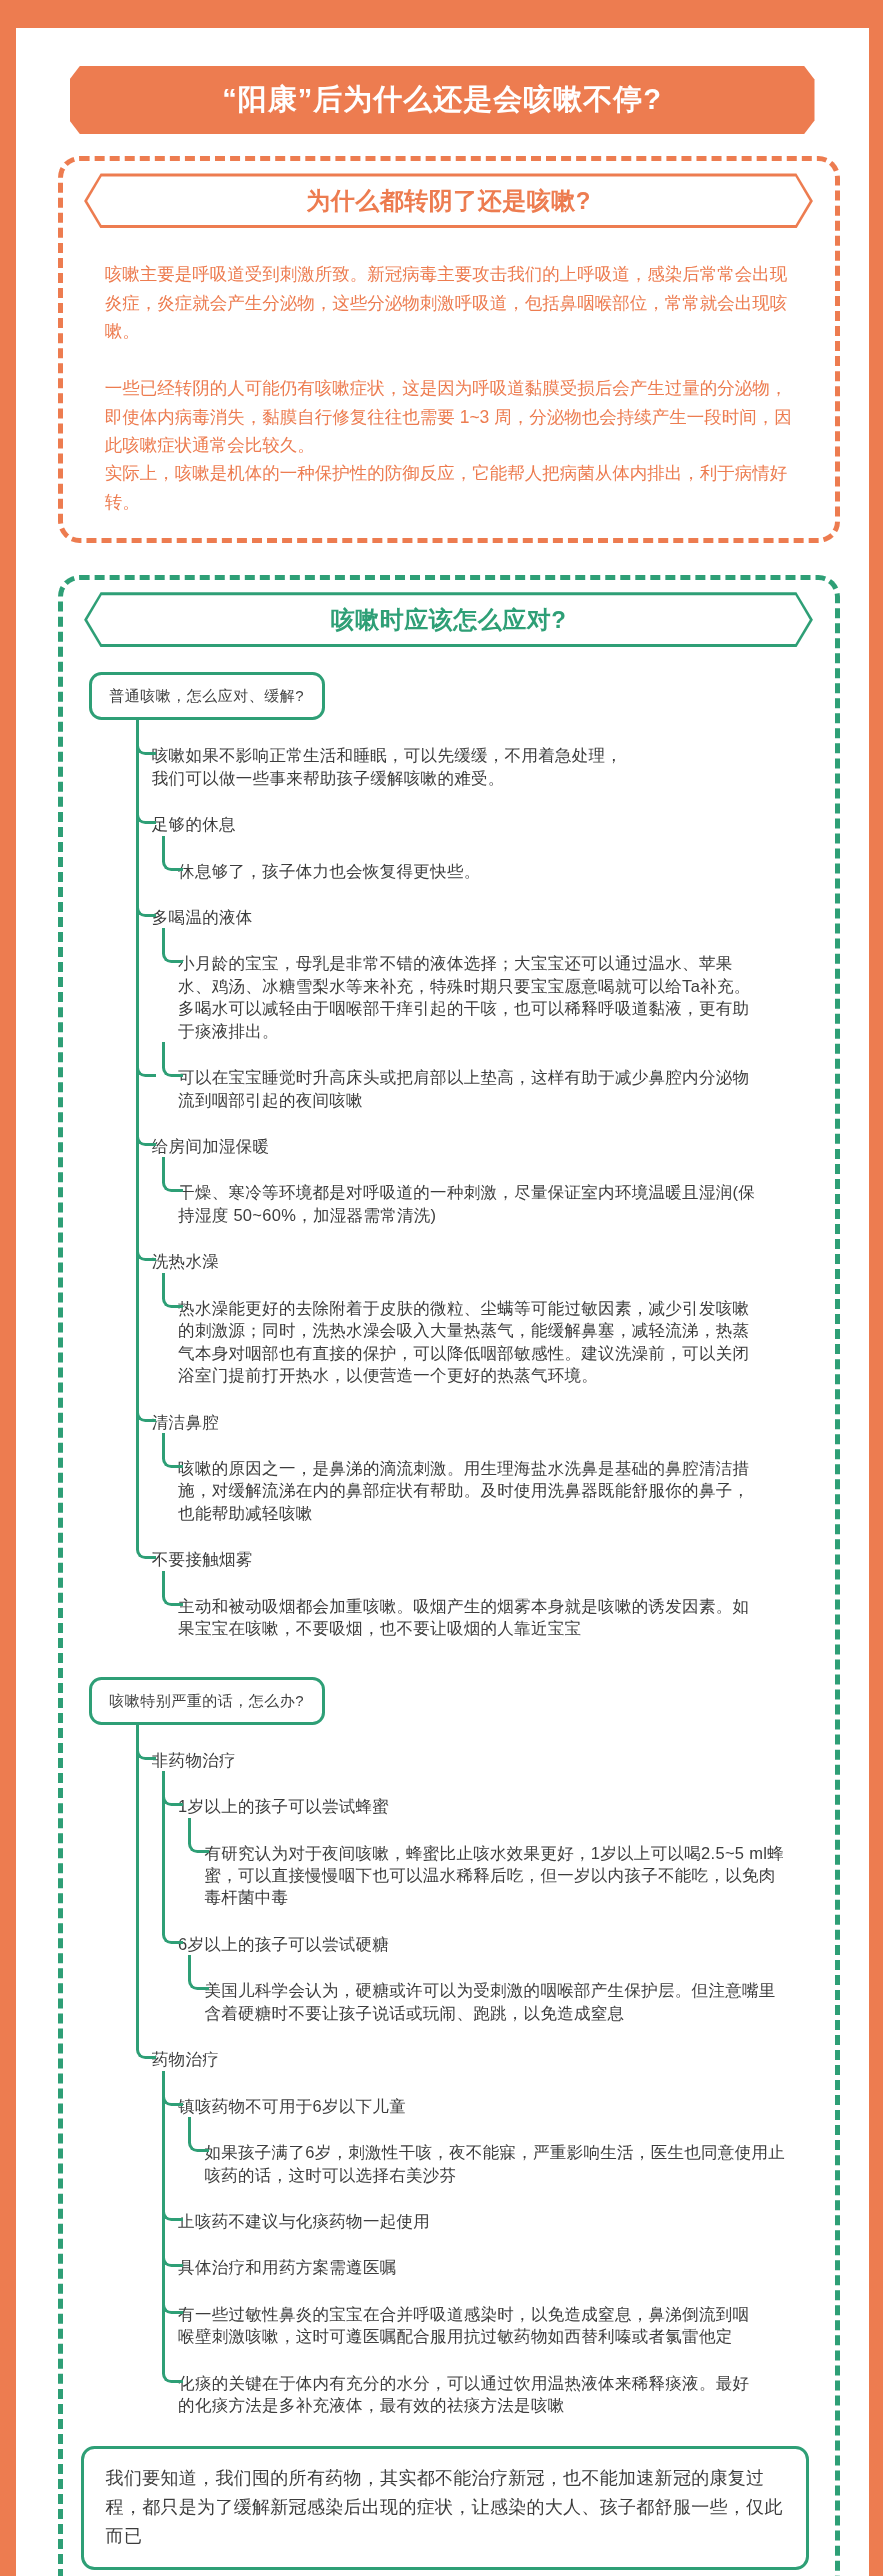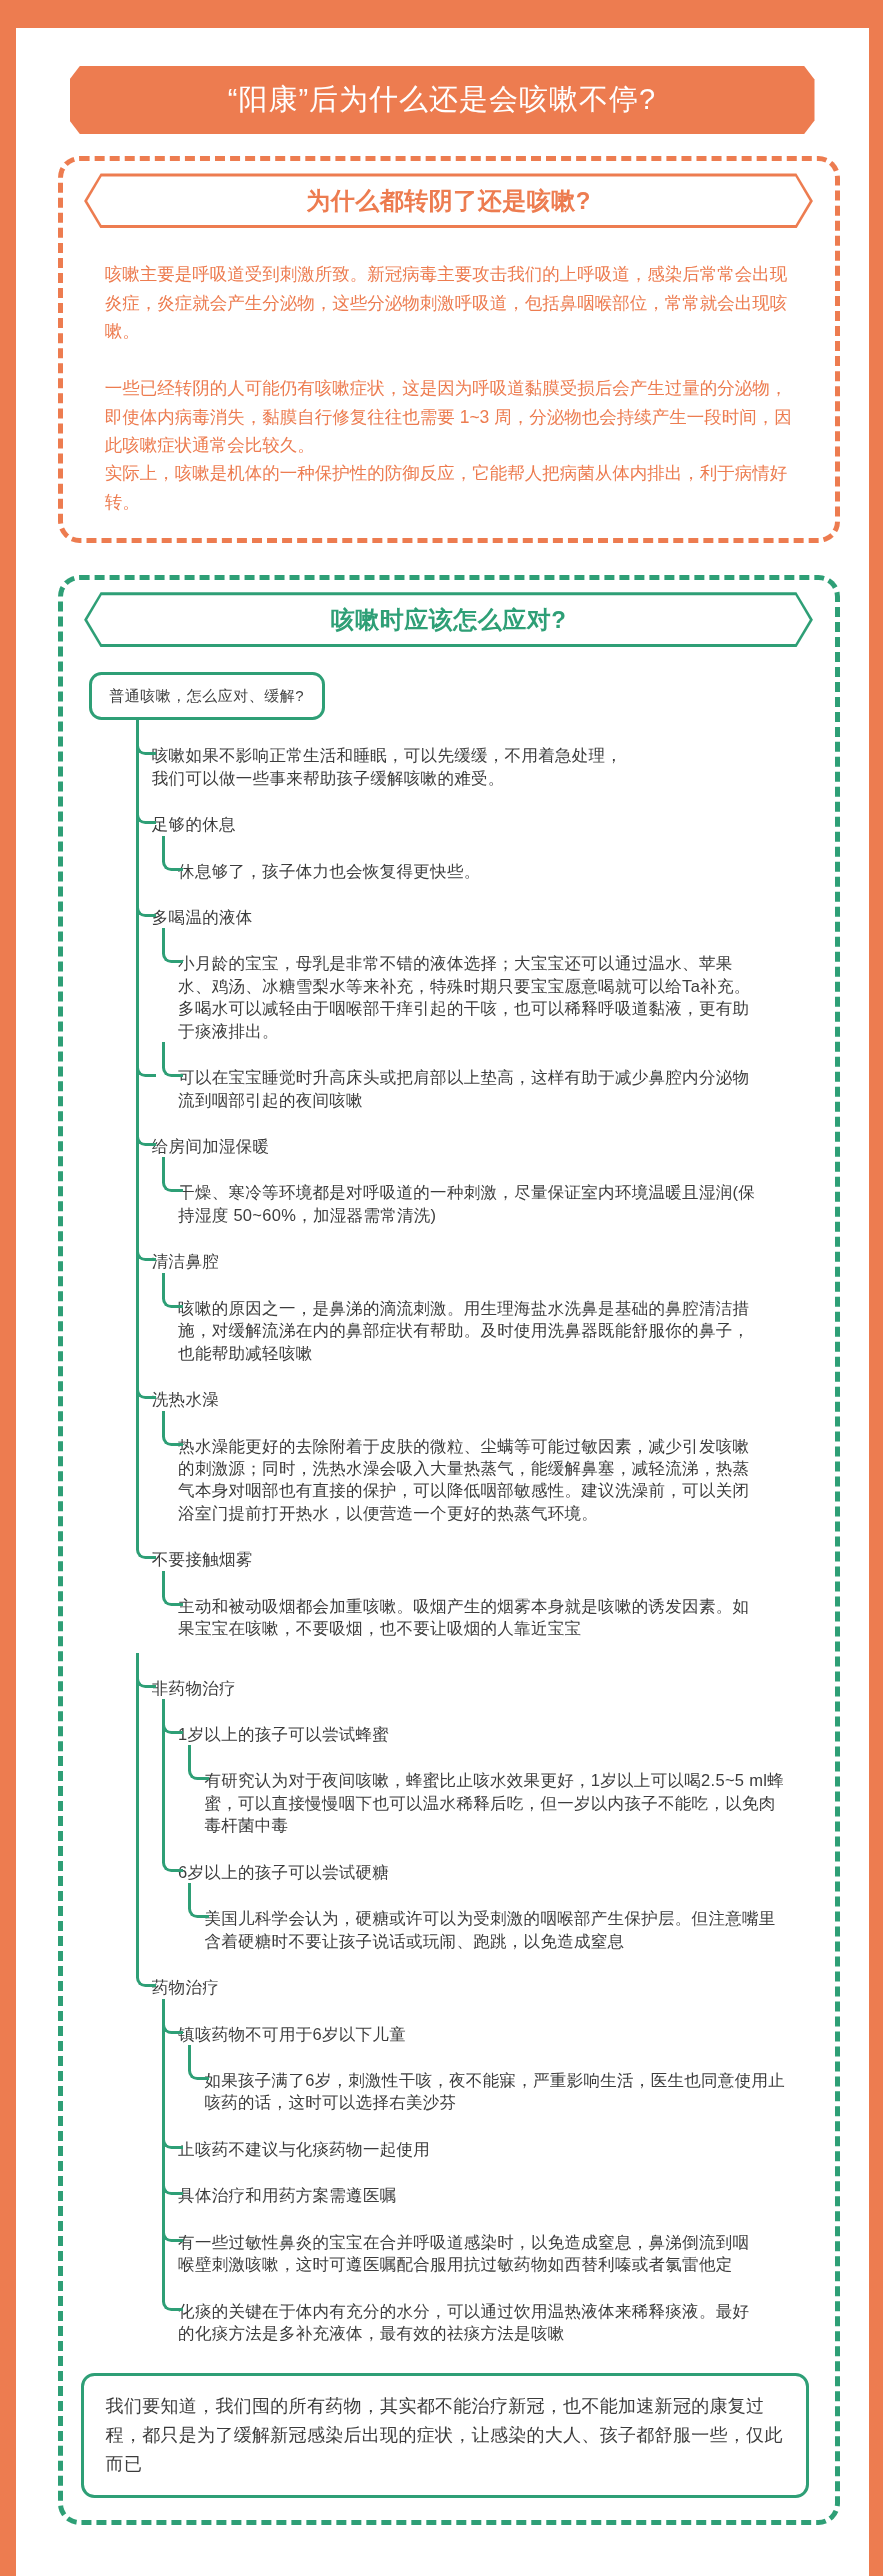--- a/index.html
+++ b/index.html
@@ -26,21 +26,21 @@
 
   
   .banner{
     margin:38px 54px 0 54px;
     height:68px;
     background:#ED7C50;
     clip-path:polygon(10.3px 0,calc(100% - 10.3px) 0,100% 13.4px,100% calc(100% - 13.4px),calc(100% - 10.3px) 100%,10.3px 100%,0 calc(100% - 13.4px),0 13.4px);
     display:flex;align-items:center;justify-content:center;
   }
   .banner-title{
-    color:#ffffff;font-size:29px;font-weight:normal;letter-spacing:1px;
+    color:#ffffff;font-size:29px;font-weight:bold;letter-spacing:1px;
   }
 
   
   .sect{
     border:5.2px dashed var(--c);
     border-radius:21.6px;
     margin:22px 29px 0 42px;
     padding:12.4px 10.3px 21.6px 10.3px;
     box-sizing:border-box;
   }
@@ -182,45 +182,45 @@
               </div>
               <div class="kid">
                 <div class="kid-text">给房间加湿保暖</div>
                 <div class="kids">
                   <div class="kid">
                     <div class="kid-text">干燥、寒冷等环境都是对呼吸道的一种刺激，尽量保证室内环境温暖且湿润(保持湿度 50~60%，加湿器需常清洗)</div>
                   </div>
                 </div>
               </div>
               <div class="kid">
+                <div class="kid-text">洗热水澡</div>
+                <div class="kids">
+                  <div class="kid">
+                    <div class="kid-text">热水澡能更好的去除附着于皮肤的微粒、尘螨等可能过敏因素，减少引发咳嗽的刺激源；同时，洗热水澡会吸入大量热蒸气，能缓解鼻塞，减轻流涕，热蒸气本身对咽部也有直接的保护，可以降低咽部敏感性。建议洗澡前，可以关闭浴室门提前打开热水，以便营造一个更好的热蒸气环境。</div>
+                  </div>
+                </div>
+              </div>
+              <div class="kid">
                 <div class="kid-text">清洁鼻腔</div>
                 <div class="kids">
                   <div class="kid">
                     <div class="kid-text">咳嗽的原因之一，是鼻涕的滴流刺激。用生理海盐水洗鼻是基础的鼻腔清洁措施，对缓解流涕在内的鼻部症状有帮助。及时使用洗鼻器既能舒服你的鼻子，也能帮助减轻咳嗽</div>
                   </div>
                 </div>
               </div>
               <div class="kid">
-                <div class="kid-text">洗热水澡</div>
-                <div class="kids">
-                  <div class="kid">
-                    <div class="kid-text">热水澡能更好的去除附着于皮肤的微粒、尘螨等可能过敏因素，减少引发咳嗽的刺激源；同时，洗热水澡会吸入大量热蒸气，能缓解鼻塞，减轻流涕，热蒸气本身对咽部也有直接的保护，可以降低咽部敏感性。建议洗澡前，可以关闭浴室门提前打开热水，以便营造一个更好的热蒸气环境。</div>
-                  </div>
-                </div>
-              </div>
-              <div class="kid">
                 <div class="kid-text">不要接触烟雾</div>
                 <div class="kids">
                   <div class="kid">
                     <div class="kid-text">主动和被动吸烟都会加重咳嗽。吸烟产生的烟雾本身就是咳嗽的诱发因素。如果宝宝在咳嗽，不要吸烟，也不要让吸烟的人靠近宝宝</div>
                   </div>
                 </div>
               </div>
             </div></div>
-          <div class="tree-node"><div class="kids">
+          <div class="tree-node"><div class="node-box">咳嗽特别严重的话，怎么办?</div><div class="kids">
               <div class="kid">
                 <div class="kid-text">非药物治疗</div>
                 <div class="kids">
                   <div class="kid">
                     <div class="kid-text">1岁以上的孩子可以尝试蜂蜜</div>
                     <div class="kids">
                       <div class="kid">
                         <div class="kid-text">有研究认为对于夜间咳嗽，蜂蜜比止咳水效果更好，1岁以上可以喝2.5~5 ml蜂蜜，可以直接慢慢咽下也可以温水稀释后吃，但一岁以内孩子不能吃，以免肉毒杆菌中毒</div>
                       </div>
                     </div>

